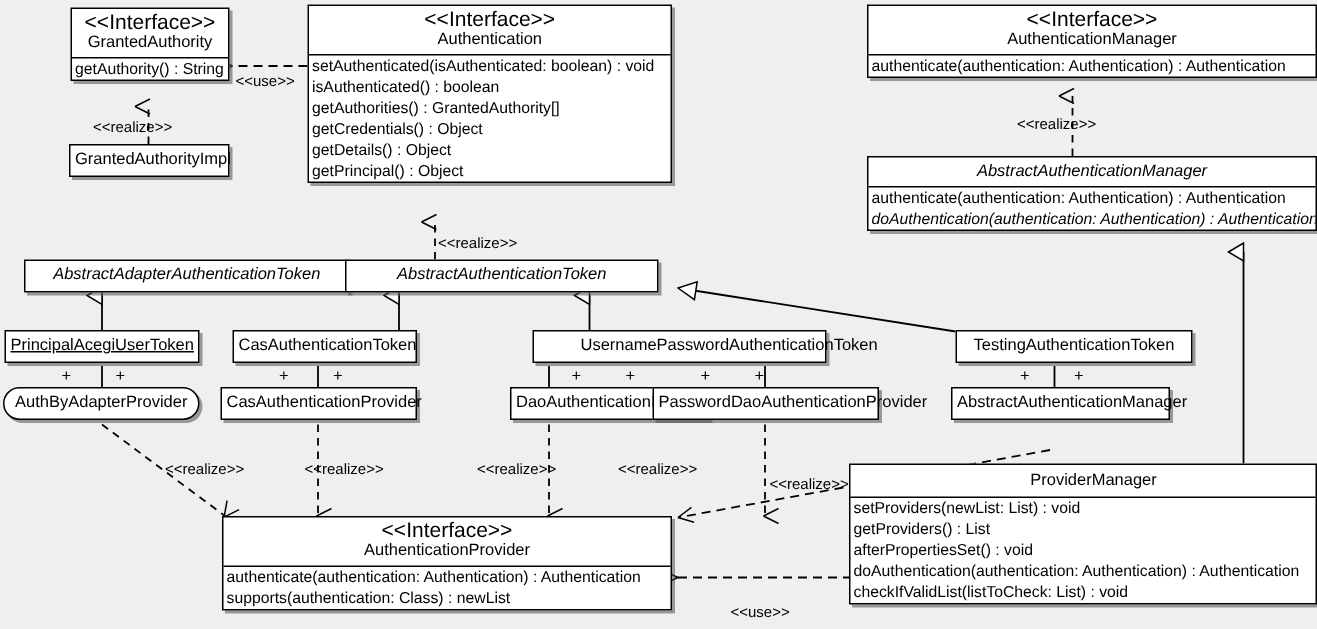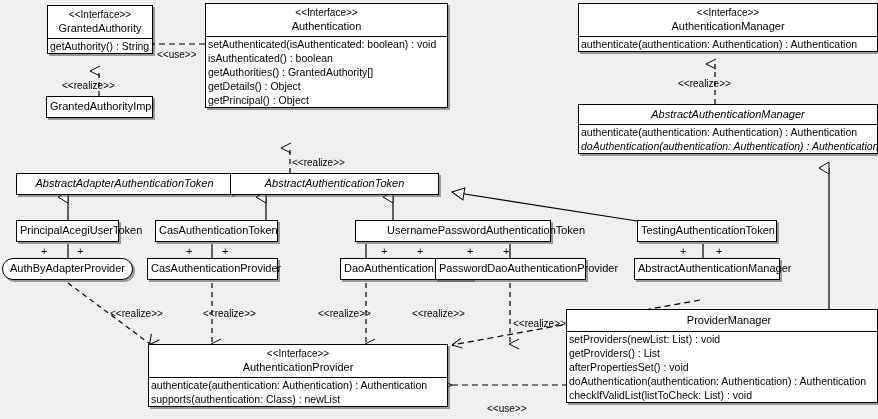--- a/index.html
+++ b/index.html
@@ -21,21 +21,21 @@
     box-shadow:2px 2px 0 rgba(80,80,80,.55);
     z-index:5;
   }
   .hdr{
     padding:2px 3px 3px 3px;
     text-align:center;
     font-size:11px;
     line-height:13px;
     color:#000;
   }
-  .stereo{display:block;font-size:10px;line-height:13px;}
+  .stereo{display:block;font-size:14px;line-height:13px;}
   .cname{display:block;font-size:11px;line-height:14px;}
   .cname.abstract{font-style:italic;}
   .sep{border-top:1px solid #000;}
   .ops{padding:0;}
   .op{
     font-size:10.5px;
     line-height:14px;
     padding:0 1px 0 2px;
     color:#000;
     white-space:nowrap;
@@ -143,20 +143,21 @@
 
   <div class="node" style="left:205px;top:3px;width:243px;">
     <div class="hdr">
       <span class="stereo">&lt;&lt;Interface&gt;&gt;</span>
       <span class="cname">Authentication</span>
     </div>
     <div class="ops sep">
       <div class="op">setAuthenticated(isAuthenticated: boolean) : void</div>
       <div class="op">isAuthenticated() : boolean</div>
       <div class="op">getAuthorities() : GrantedAuthority[]</div>
+      <div class="op">getCredentials() : Object</div>
       <div class="op">getDetails() : Object</div>
       <div class="op">getPrincipal() : Object</div>
     </div>
   </div>
 
   <div class="node" style="left:578px;top:3px;width:300px;">
     <div class="hdr">
       <span class="stereo">&lt;&lt;Interface&gt;&gt;</span>
       <span class="cname">AuthenticationManager</span>
     </div>
@@ -180,39 +181,39 @@
       <span class="cname abstract">AbstractAdapterAuthenticationToken</span>
     </div>
   </div>
 
   <div class="node single" style="left:230px;top:173px;width:209px;">
     <div class="hdr">
       <span class="cname abstract">AbstractAuthenticationToken</span>
     </div>
   </div>
 
-  <div class="node single" style="left:16px;top:220px;width:103px;">
+  <div class="node single" style="left:3px;top:220px;width:130px;text-decoration:underline;">
     <div class="hdr">
       <span class="cname">PrincipalAcegiUserToken</span>
     </div>
   </div>
 
   <div class="node single" style="left:155px;top:220px;width:123px;">
     <div class="hdr">
       <span class="cname">CasAuthenticationToken</span>
     </div>
   </div>
 
   <div class="node single" style="left:355px;top:220px;width:196px;padding-left:28px;">
     <div class="hdr">
       <span class="cname">UsernamePasswordAuthenticationToken</span>
     </div>
   </div>
 
-  <div class="node single" style="left:637px;top:220px;width:140px;">
+  <div class="node single" style="left:637px;top:220px;width:158px;">
     <div class="hdr">
       <span class="cname">TestingAuthenticationToken</span>
     </div>
   </div>
 
   <div class="node single" style="left:2px;top:258px;width:131px;border-radius:11px;">
     <div class="hdr">
       <span class="cname">AuthByAdapterProvider</span>
     </div>
   </div>

